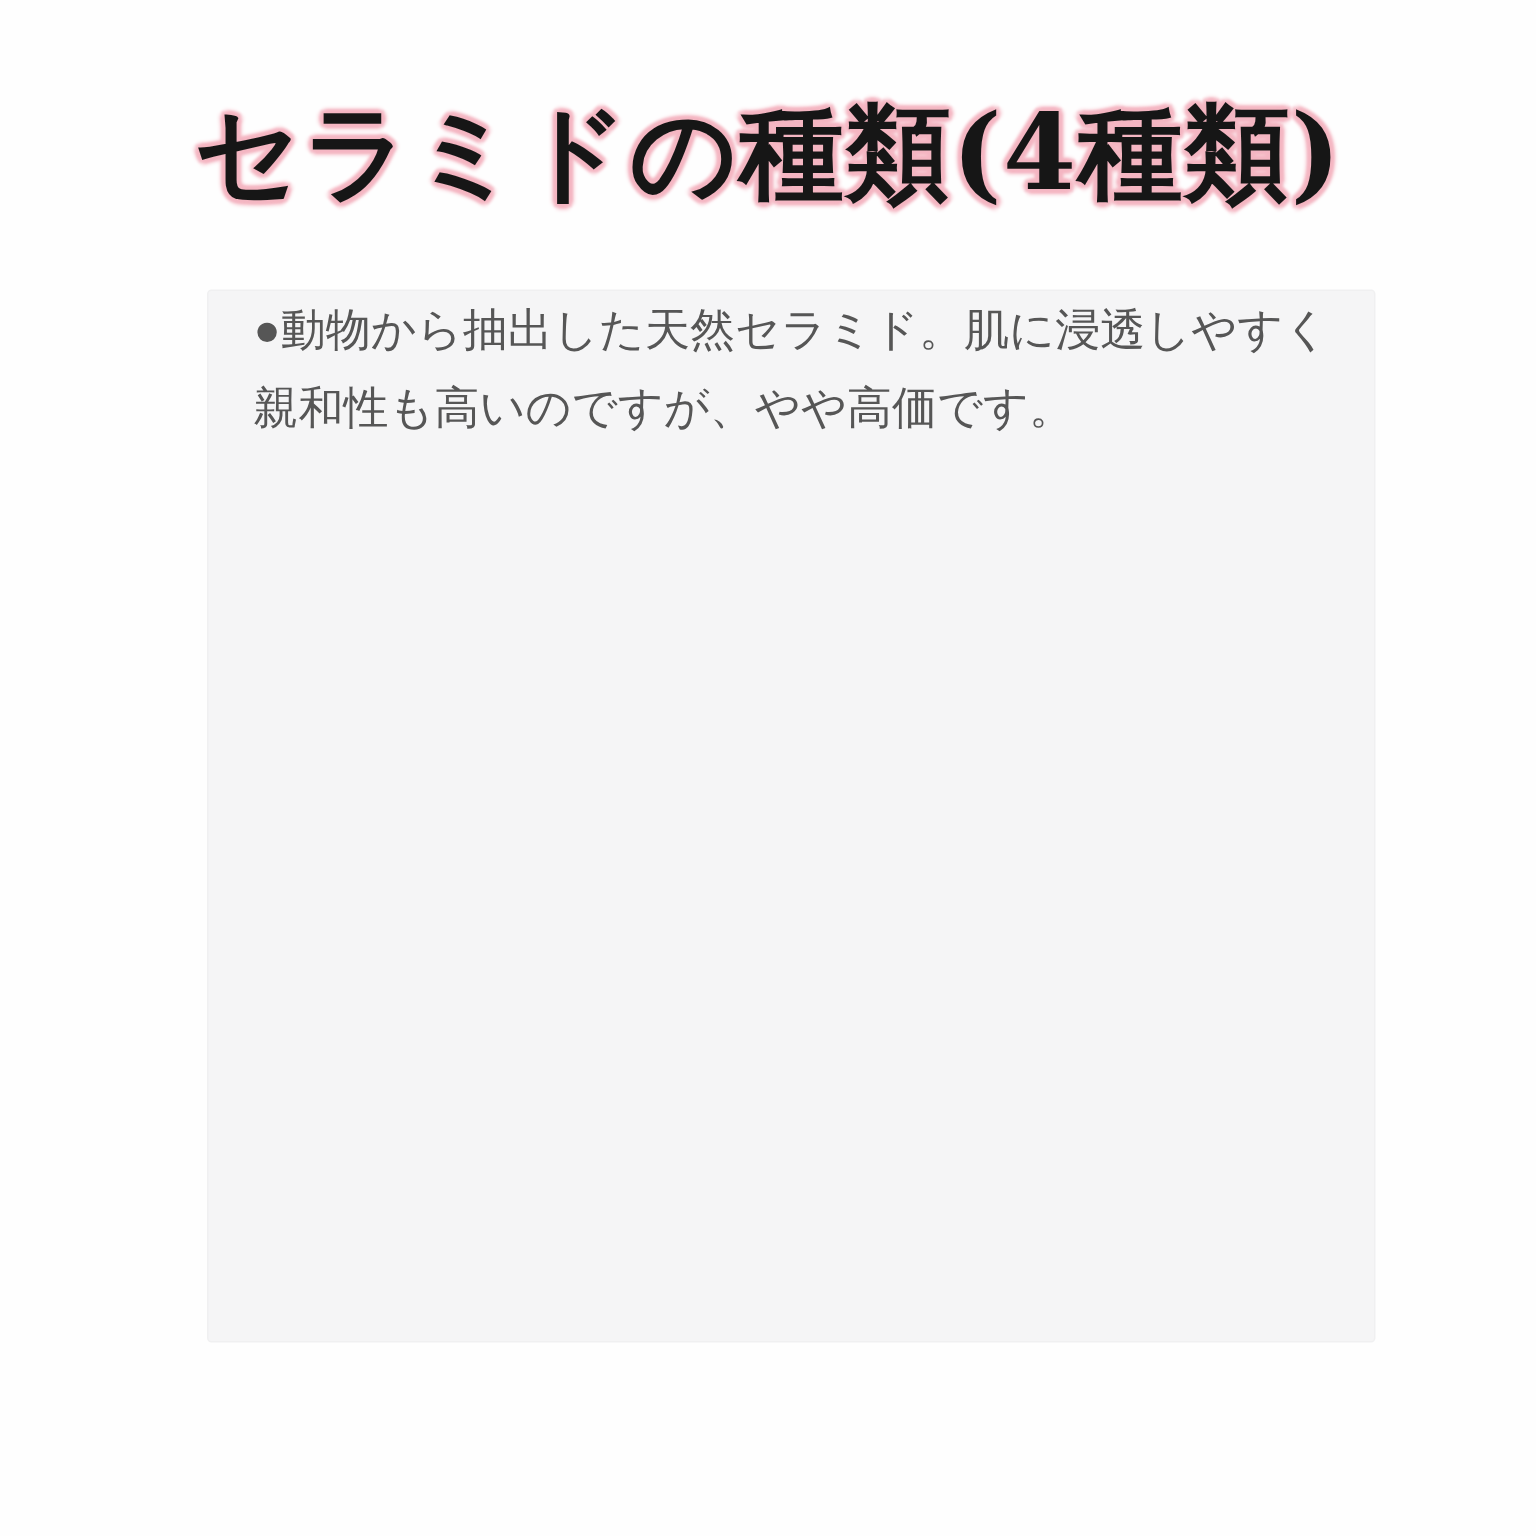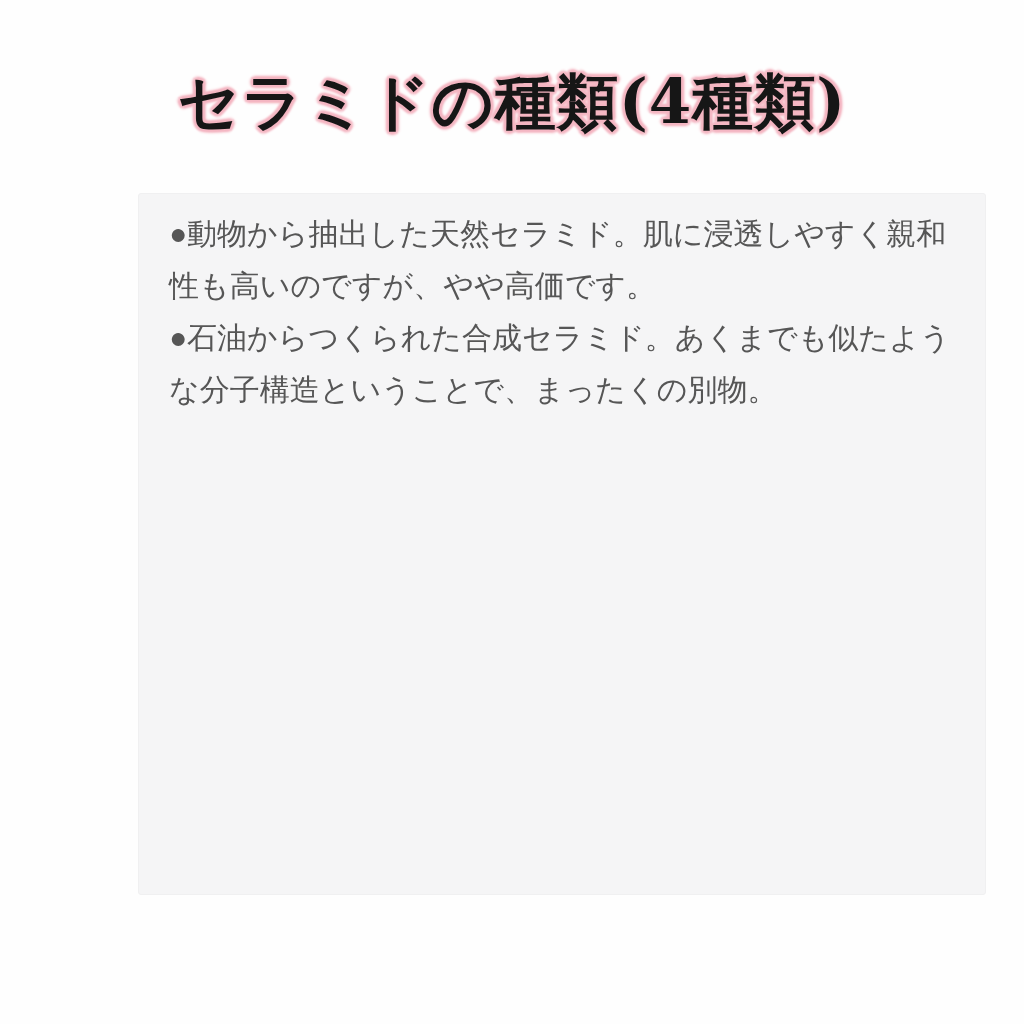--- a/index.html
+++ b/index.html
@@ -16,57 +16,56 @@
   }
   .page-title {
     position: absolute;
     top: 52px;
     left: 0;
     width: 1024px;
     margin: 0;
     text-align: center;
     font-family: "DejaVu Serif", "Liberation Serif", serif;
     font-weight: bold;
-    font-size: 61px;
+    font-size: 70px;
     line-height: 100px;
     letter-spacing: 1px;
     color: #161616;
     text-shadow:
       -3px  0   3px #f4b6c2,
        3px  0   3px #f4b6c2,
        0   -3px 3px #f4b6c2,
        0    3px 3px #f4b6c2,
       -2px -2px 2px #f6c0cb,
        2px -2px 2px #f6c0cb,
       -2px  2px 2px #f6c0cb,
        2px  2px 2px #f6c0cb;
   }
   .content-box {
     position: absolute;
     left: 138px;
     top: 193px;
-    width: 848px;
+    width: 779px;
     height: 702px;
     box-sizing: border-box;
     background: #f5f5f6;
     border: 1px solid #f0f0f1;
     border-radius: 3px;
-    padding: 14px 29px 0 30px;
+    padding: 1px 29px 0 30px;
   }
   .content-box p {
     margin: 0;
     font-size: 30px;
     line-height: 52px;
     color: #565656;
     letter-spacing: 0;
     text-align: left;
     line-break: strict;
   }
 </style>
 </head>
 <body>
 
 <h1 class="page-title">セラミドの種類(4種類)</h1>
 
 <div class="content-box">
   <p>●動物から抽出した天然セラミド。肌に浸透しやすく親和性も高いのですが、やや高価です。</p>
-  <p>●石油からつくられた合成セラミド。あくまでも似たような分子構造ということで、まったくの別物。</p>
 </div>
 
 </body></html>

